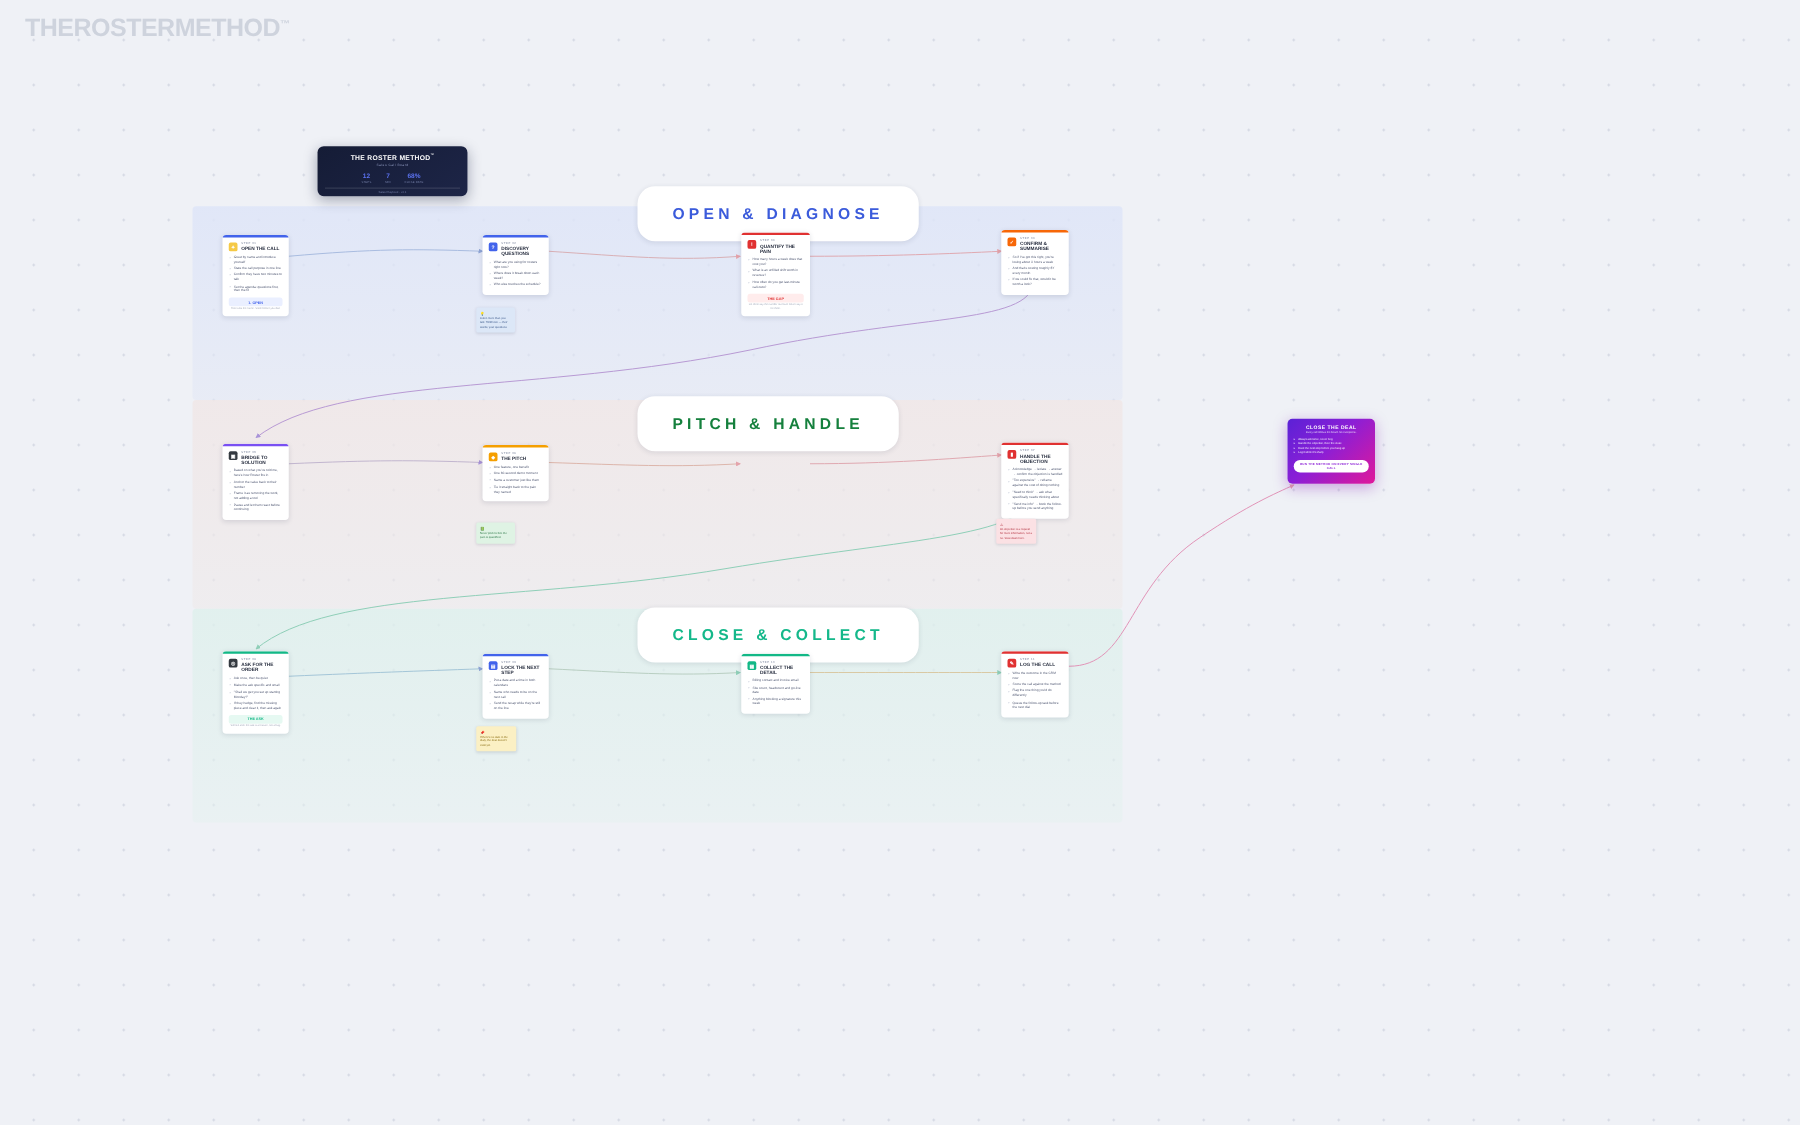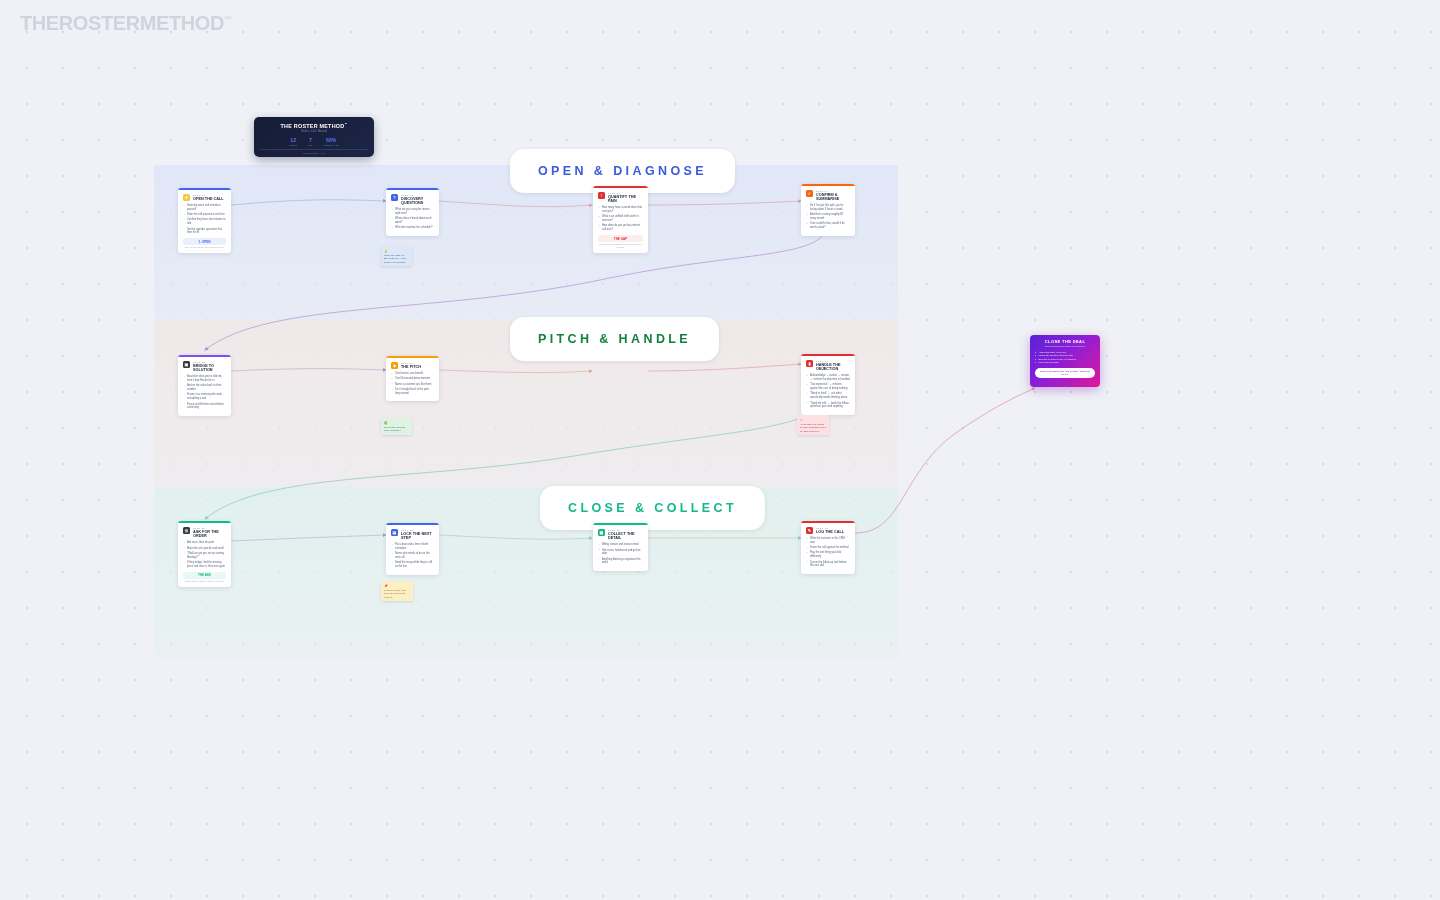--- a/index.html
+++ b/index.html
@@ -35,21 +35,21 @@
 
   
   .banner {
     position: absolute; height: 44px; border-radius: 14px;
     background: #ffffff; display: flex; align-items: center; justify-content: center;
     box-shadow: 0 1px 4px rgba(30,40,70,.10);
     font-weight: 800; font-size: 12.5px; letter-spacing: 3.4px;
   }
   #banner-open  { left: 510px; top: 149px; width: 225px; color: #3b5bdb; }
   #banner-pitch { left: 510px; top: 317px; width: 209px; color: #15803d; }
-  #banner-close { left: 540px; top: 486px; width: 225px; color: #14b88a; }
+  #banner-close { left: 510px; top: 486px; width: 225px; color: #14b88a; }
 
   
   #score-card {
     position: absolute; left: 254px; top: 117px; width: 120px; height: 40px;
     background: linear-gradient(145deg, #151c36, #1d2547);
     border-radius: 5px; box-shadow: 0 3px 10px rgba(20,28,60,.35);
     padding: 5px 6px 4px; color: #fff; overflow: hidden;
   }
   #score-card .sc-title { font-size: 5.4px; font-weight: 800; letter-spacing: .25px; text-align: center; }
   #score-card .sc-title sup { font-size: 2.8px; vertical-align: super; }

